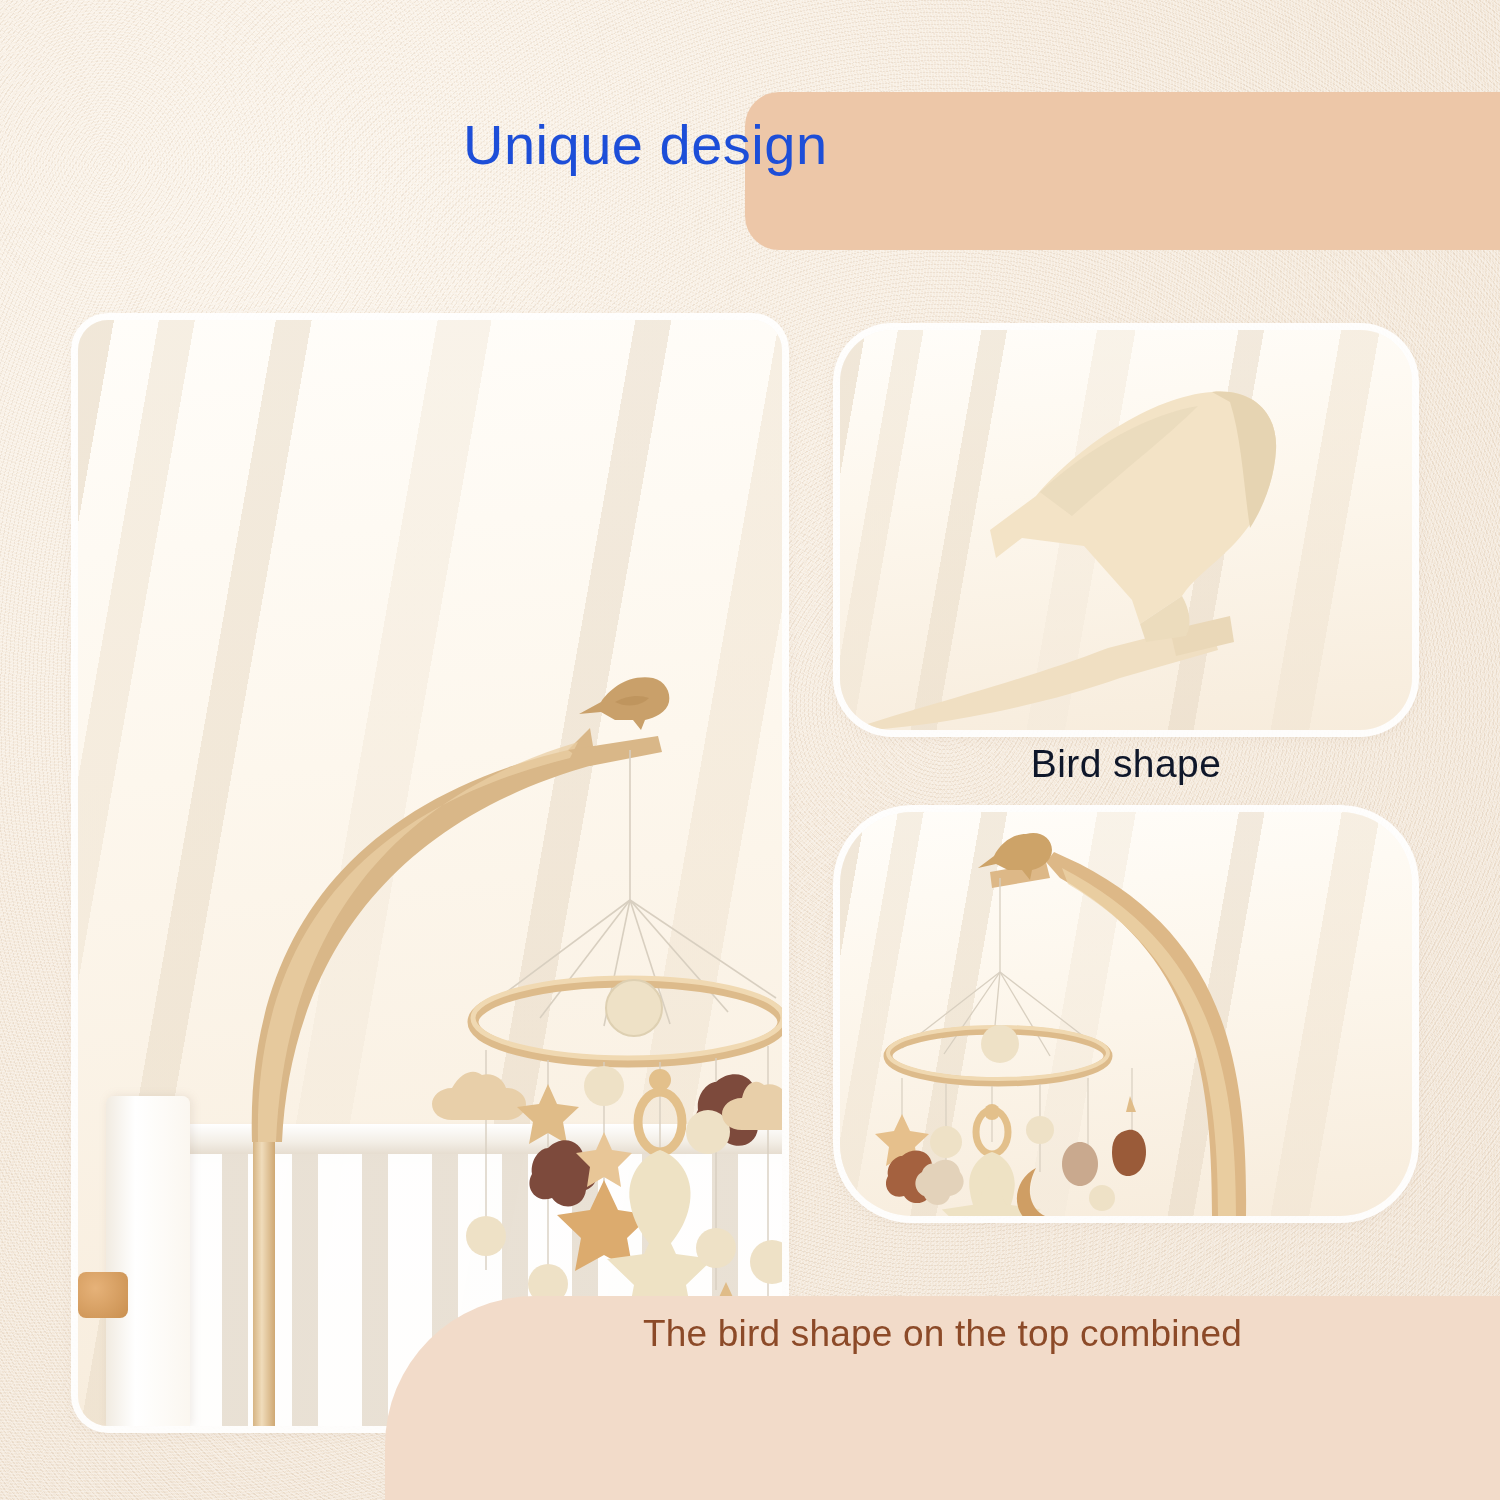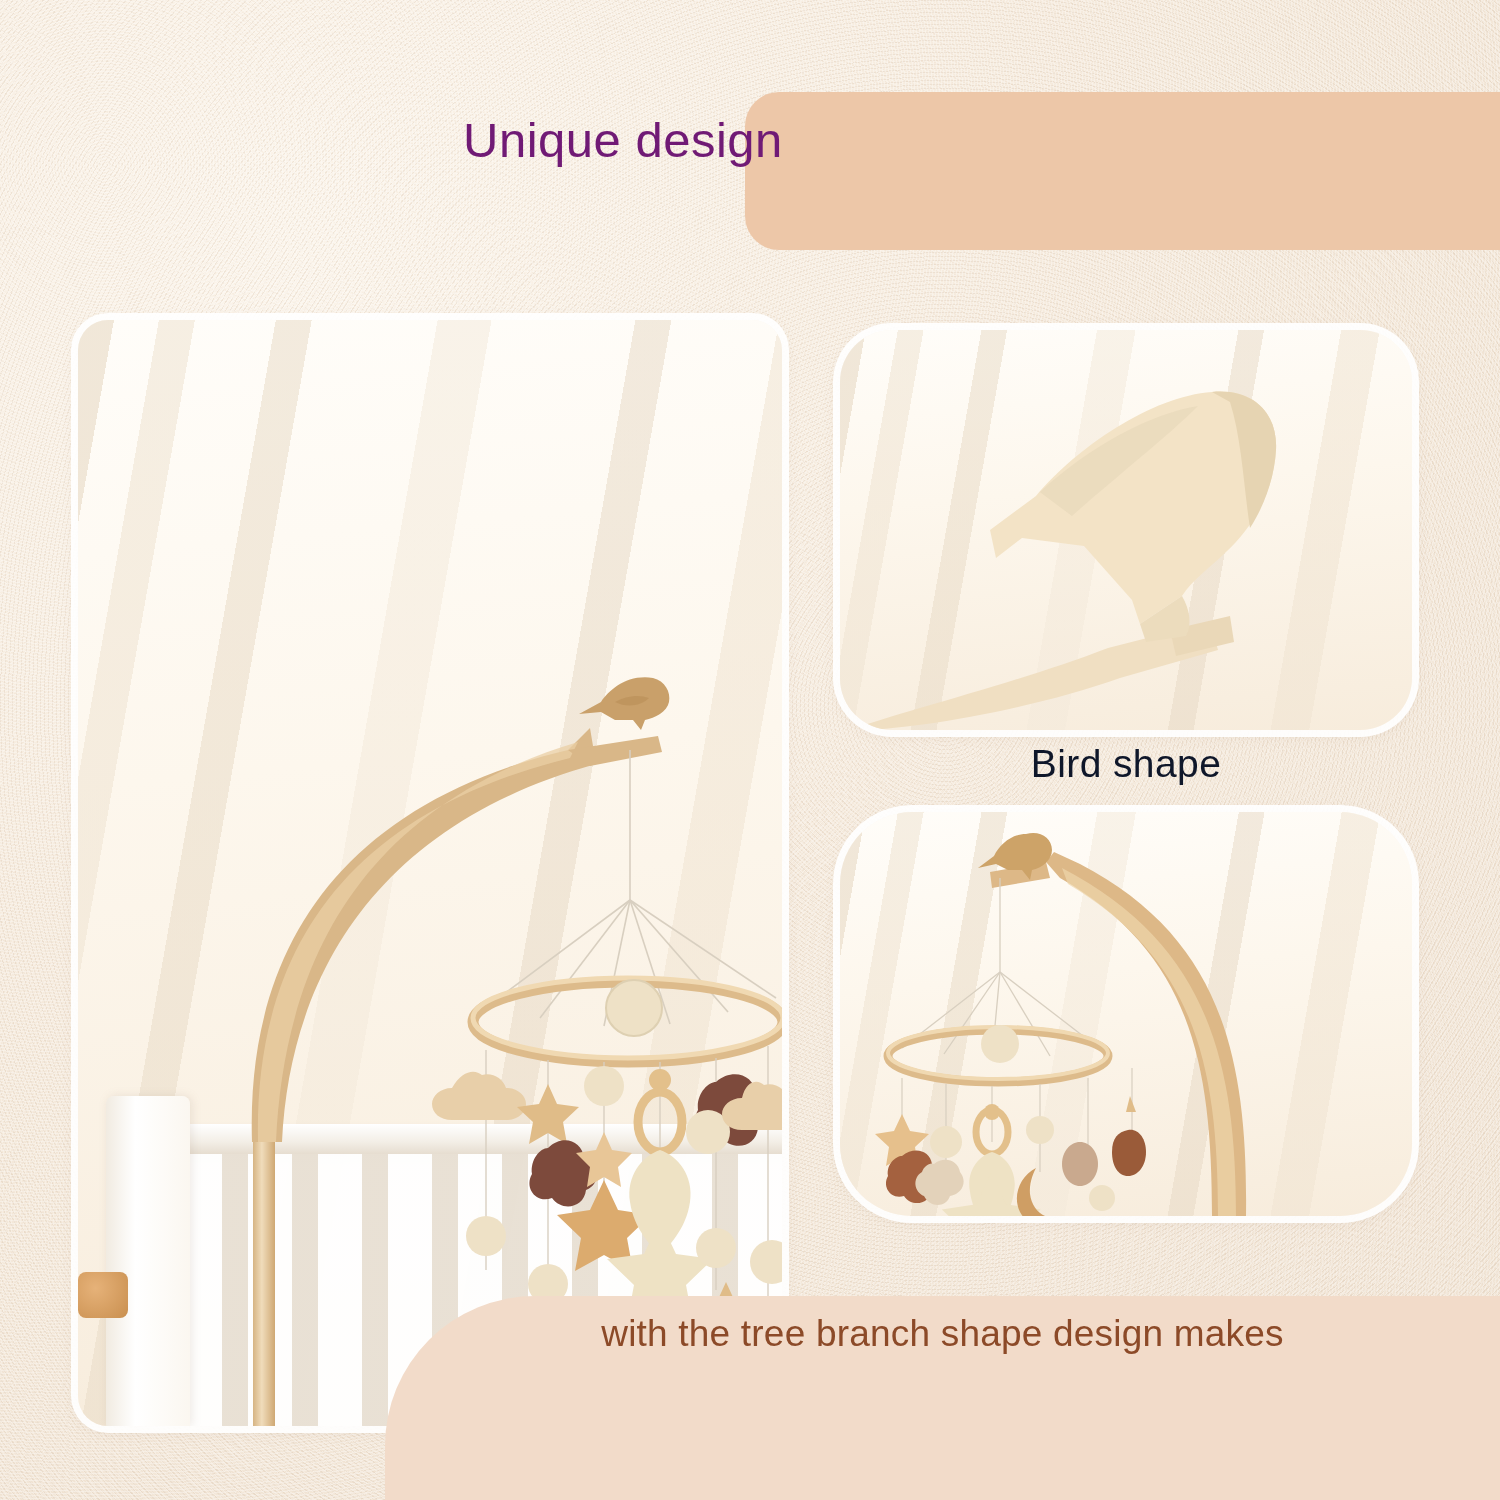--- a/index.html
+++ b/index.html
@@ -28,22 +28,22 @@
   }
 
   
   #title-band{
     position:absolute;left:745px;top:92px;width:790px;height:158px;
     background:#edc7a8;
     border-radius:34px 0 0 34px;
   }
   #page-title{
     position:absolute;left:463px;top:112px;
-    font-size:49px;font-weight:300;letter-spacing:.5px;
-    color:#701a75;white-space:nowrap;
+    font-size:56px;font-weight:300;letter-spacing:.5px;
+    color:#1d4ed8;white-space:nowrap;
     font-family:"Liberation Sans",sans-serif;
   }
 
   
   .photo{
     position:absolute;overflow:hidden;background:#fdf8f1;
     box-shadow:0 0 0 7px rgba(255,255,255,.92), 0 3px 16px rgba(150,120,95,.16);
   }
   #photo-main{left:78px;top:320px;width:704px;height:1106px;border-radius:30px;}
   #photo-bird{left:840px;top:330px;width:572px;height:400px;border-radius:52px;}
@@ -282,15 +282,15 @@
     <path d="M196 356 c-16 8 -24 28 -16 44 8 16 30 18 40 6 -16 2 -28 -8 -30 -24 -1 -12 4 -22 6 -26 z" fill="#cf9e64"></path>
     <path d="M240 330 c10 0 18 10 18 22 0 12 -8 22 -18 22 -10 0 -18 -10 -18 -22 0 -12 8 -22 18 -22 z" fill="#c9a98e"></path>
     <path d="M288 318 c10 -2 18 8 18 22 0 14 -8 24 -18 24 -10 0 -16 -10 -16 -24 0 -14 6 -20 16 -22 z" fill="#9a5b39"></path>
     <path d="M286 300 l4 -16 6 16 z" fill="#e0bc88"></path>
     <circle cx="262" cy="386" r="13" fill="#eee1c6"></circle>
   </svg>
 </div>
 
 <div id="caption-panel">
   <div id="caption-text">
-    <span class="cap-line">with the tree branch shape design makes</span>
+    <span class="cap-line">The bird shape on the top combined</span>
   </div>
 </div>
 
 </body></html>

